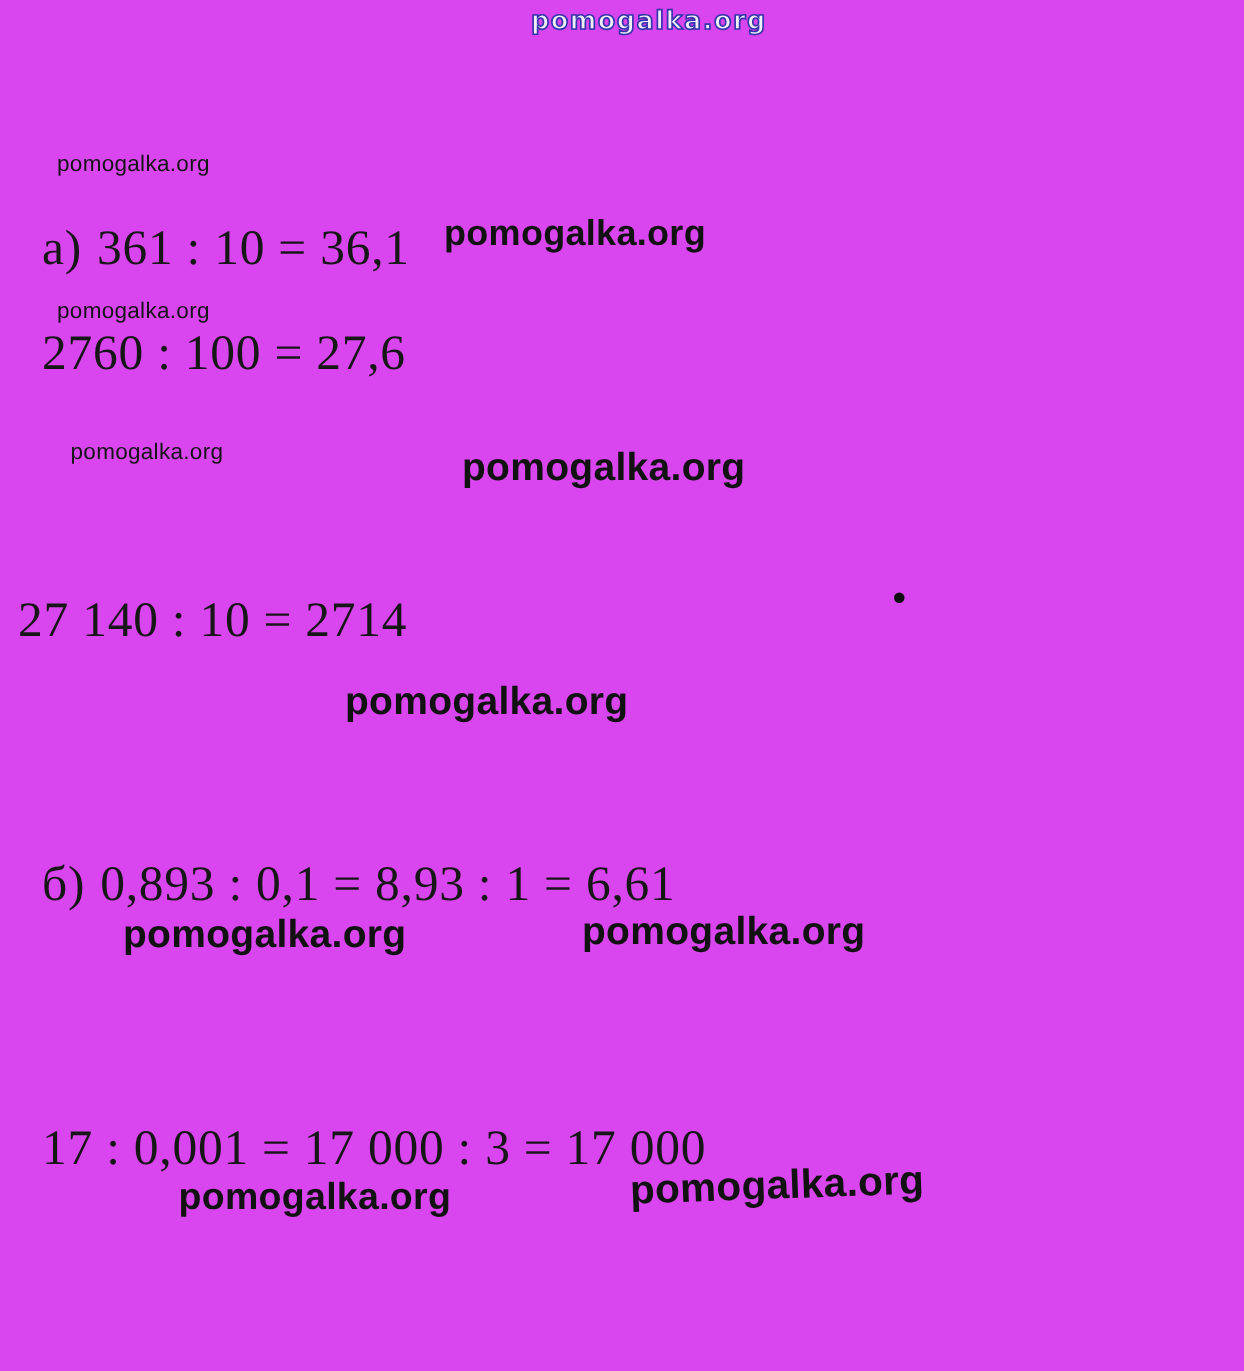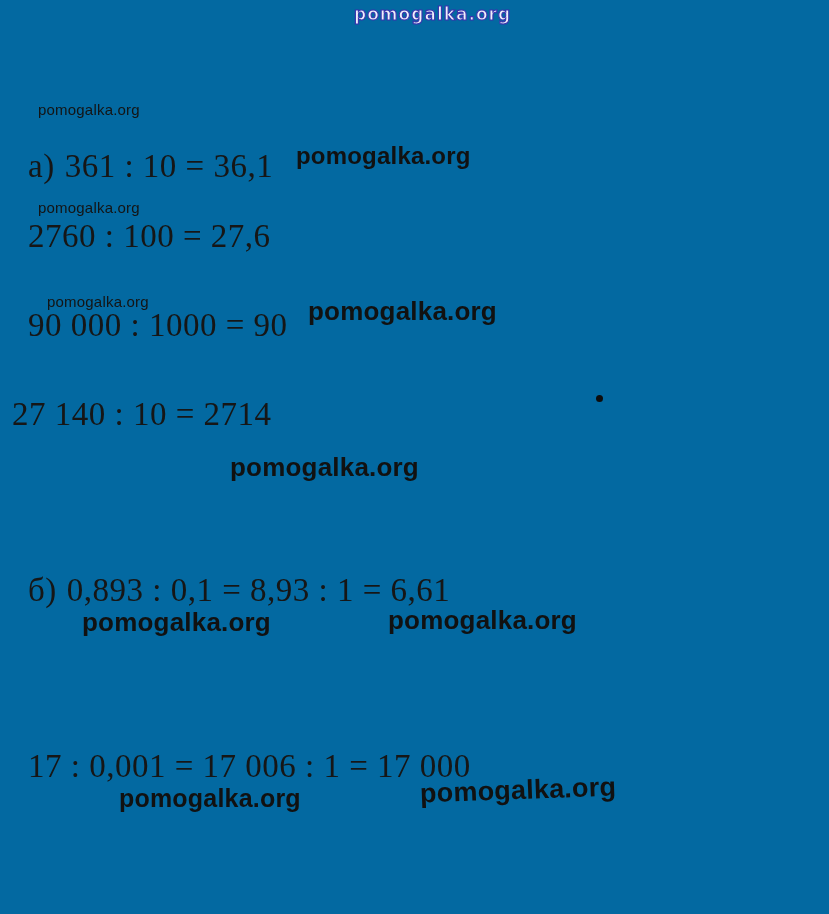--- a/index.html
+++ b/index.html
@@ -4,21 +4,21 @@
 <style>
   html, body {
     margin: 0;
     padding: 0;
     background: #ffffff;
   }
   #page {
     position: relative;
     width: 829px;
     height: 914px;
-    background: #0369a1;
+    background: #d946ef;
     overflow: hidden;
     font-family: "Liberation Sans", sans-serif;
   }
   .abs { position: absolute; white-space: nowrap; }
 
   
   .wm-outline {
     font-family: "DejaVu Sans", sans-serif;
     font-size: 17px;
     font-weight: 700;
@@ -89,36 +89,35 @@
     <span class="label">а)</span><span>361 : 10 = 36,1</span>
   </div>
   <div class="abs wm-md" style="left:296px; top:142px;">pomogalka.org</div>
 
   <div class="abs wm-sm" style="left:38px; top:199px;">pomogalka.org</div>
 
   <div class="abs eq" style="left:28px; top:218px;">2760 : 100 = 27,6</div>
 
   <div class="abs wm-sm" style="left:47px; top:293px;">pomogalka.org</div>
 
-  <div class="abs eq" style="left:28px; top:307px;">90 000 : 1000 = 90</div>
   <div class="abs wm-lg" style="left:308px; top:296px; font-weight:700;">pomogalka.org</div>
 
   <div class="abs eq" style="left:12px; top:396px;">27 140 : 10 = 2714</div>
 
   <div class="abs dot" style="left:596px; top:395px;"></div>
 
   <div class="abs wm-lg" style="left:230px; top:452px;">pomogalka.org</div>
 
   <div class="abs eq" style="left:28px; top:572px;">
     <span class="label">б)</span><span>0,893 : 0,1 = 8,93 : 1 = 6,61</span>
   </div>
 
   <div class="abs wm-lg" style="left:82px; top:607px;">pomogalka.org</div>
   <div class="abs wm-lg" style="left:388px; top:605px;">pomogalka.org</div>
 
 
-  <div class="abs eq" style="left:28px; top:748px;">17 : 0,001 = 17 006 : 1 = 17 000</div>
+  <div class="abs eq" style="left:28px; top:748px;">17 : 0,001 = 17 000 : 3 = 17 000</div>
 
   <div class="abs wm-lg" style="left:119px; top:784px; font-size:25px;">pomogalka.org</div>
   <div class="abs wm-lg tilt" style="left:420px; top:775px; font-size:27px;">pomogalka.org</div>
 
 
 </div>
 
 </body></html>

